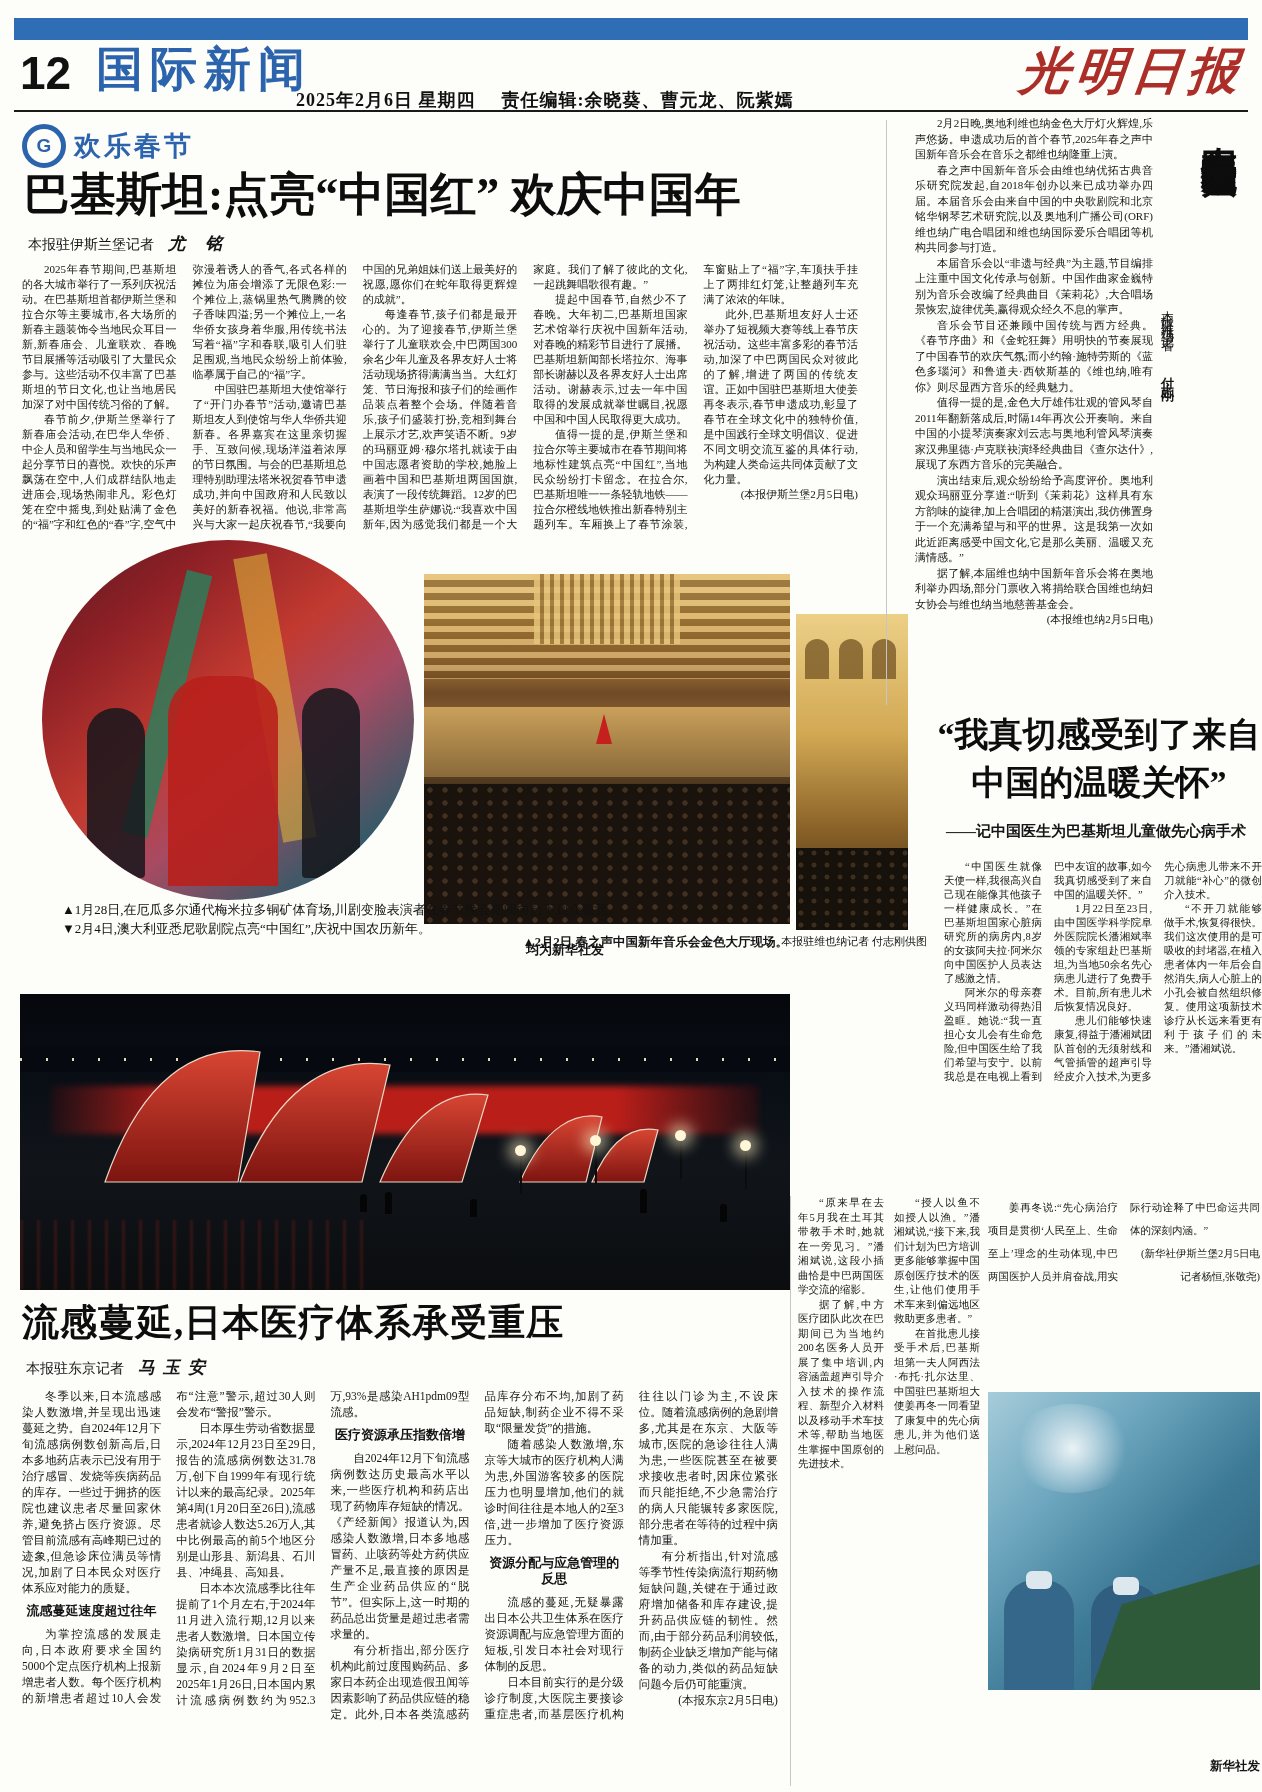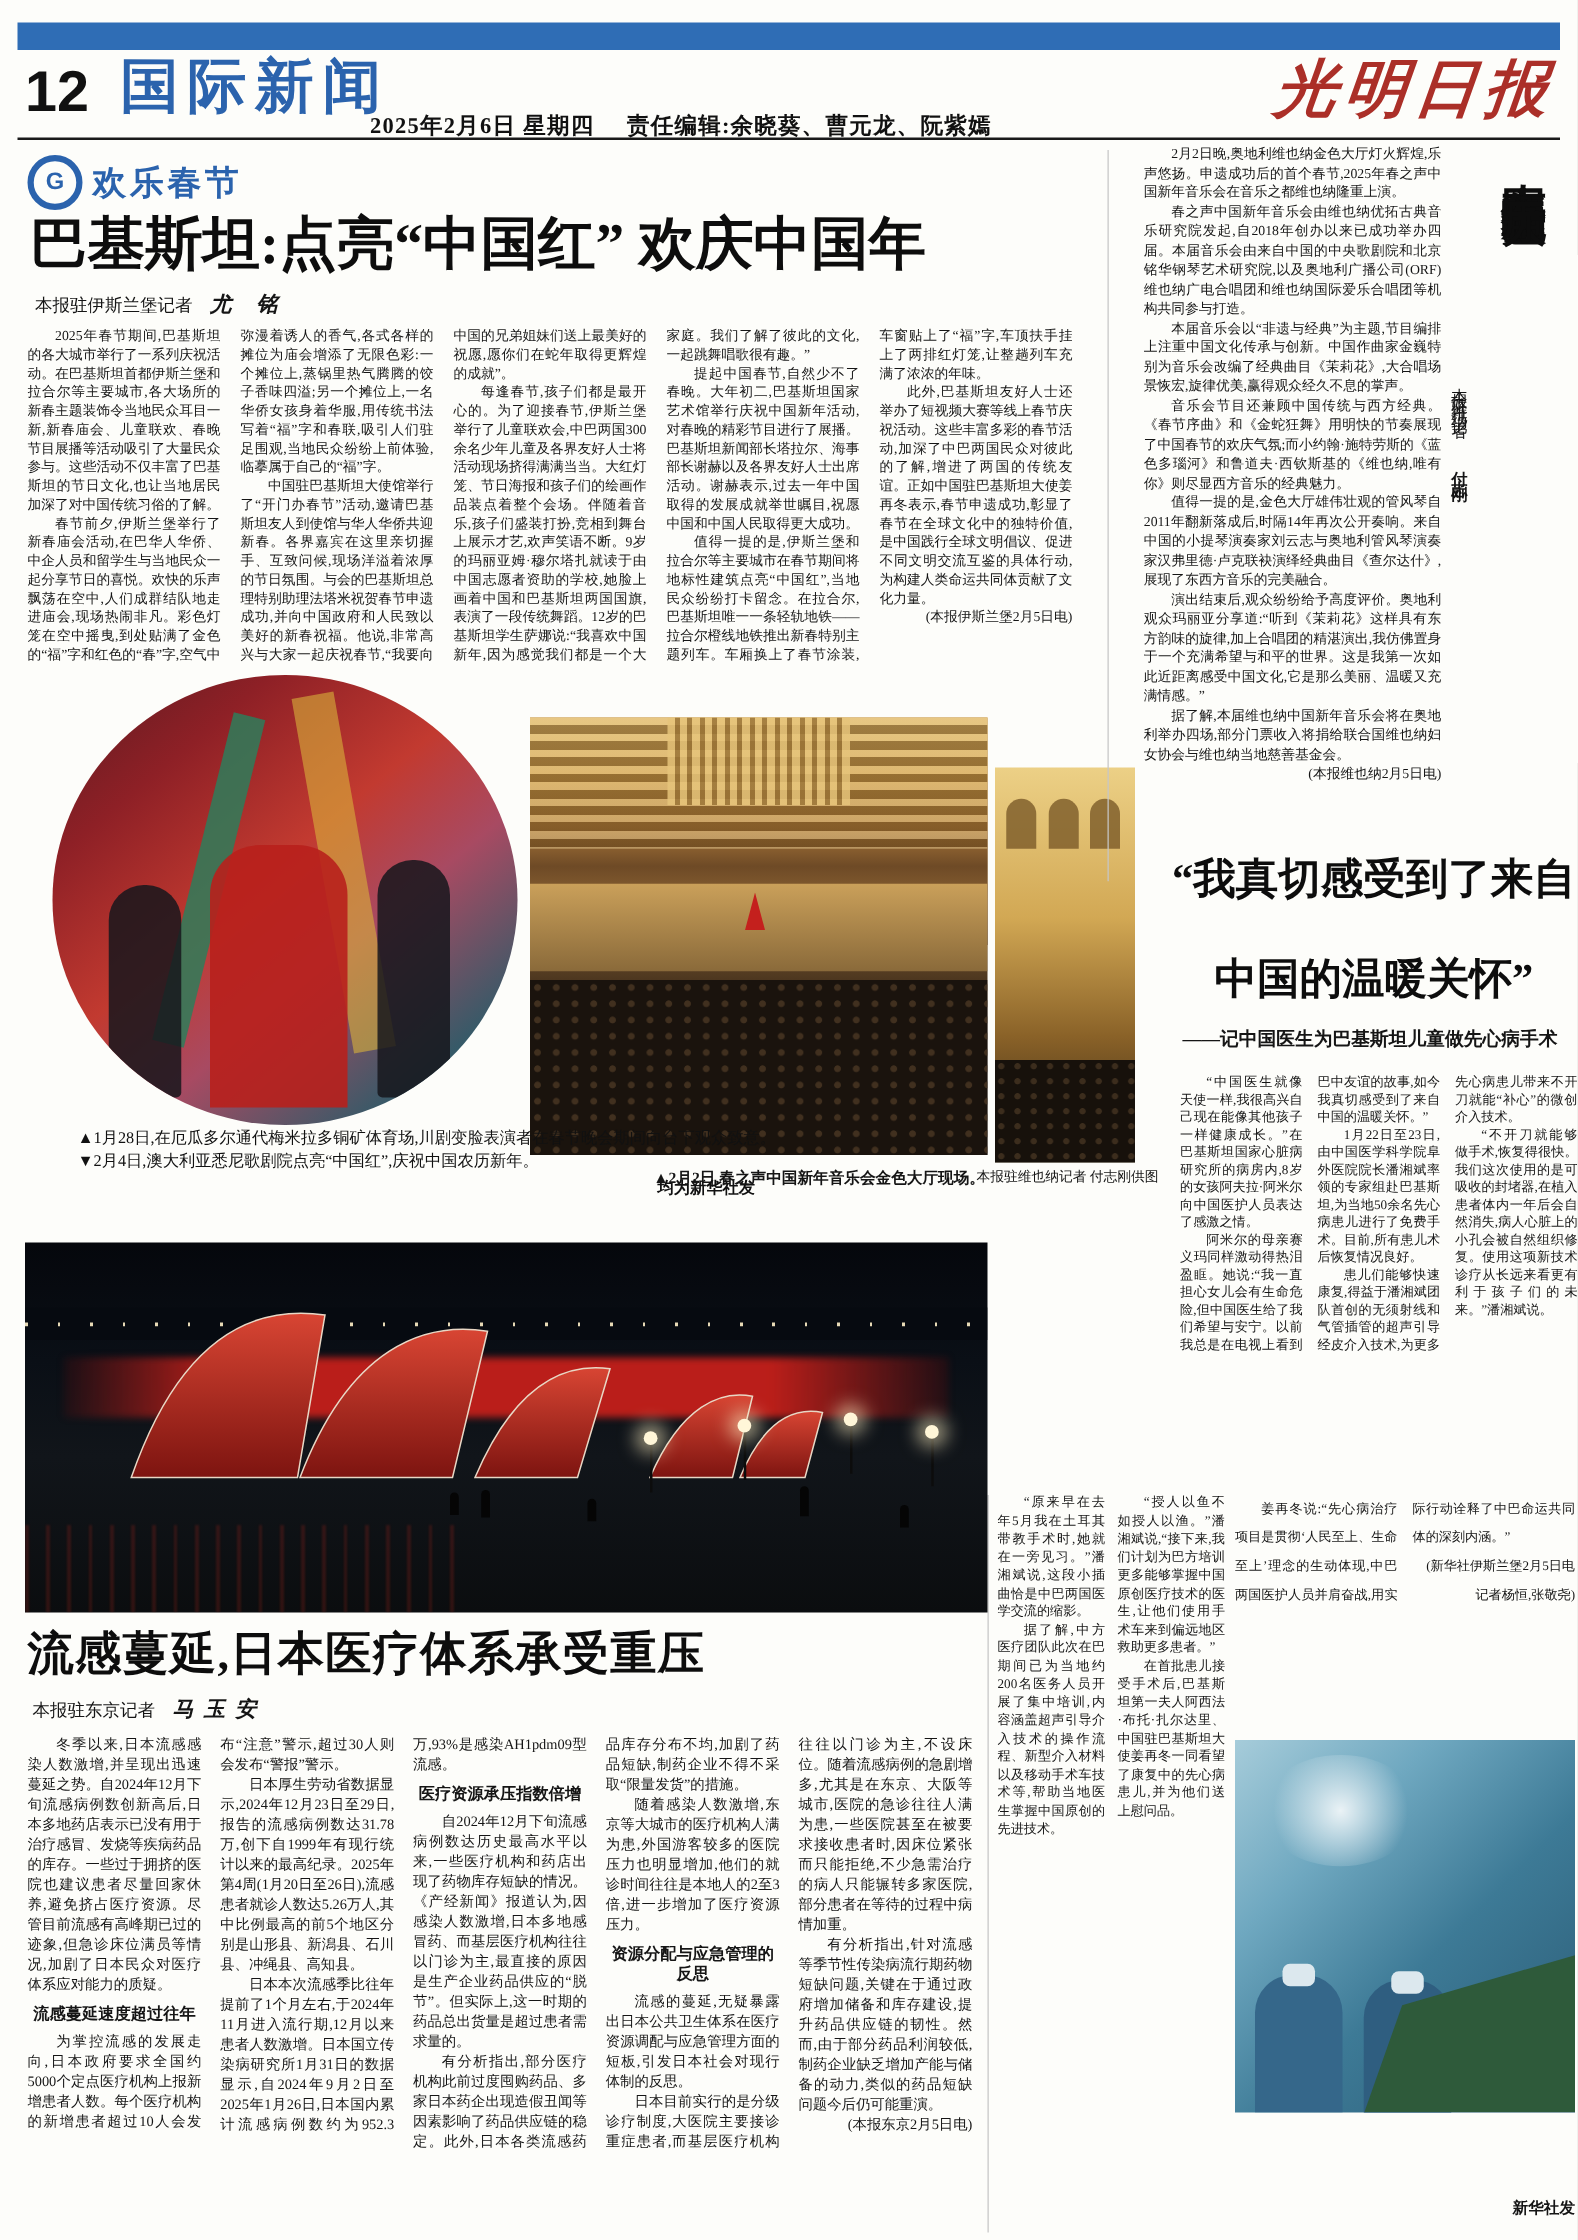--- a/index.html
+++ b/index.html
@@ -186,21 +186,21 @@
       <p class="para">演出结束后,观众纷纷给予高度评价。奥地利观众玛丽亚分享道:“听到《茉莉花》这样具有东方韵味的旋律,加上合唱团的精湛演出,我仿佛置身于一个充满希望与和平的世界。这是我第一次如此近距离感受中国文化,它是那么美丽、温暖又充满情感。”</p>
       <p class="para">据了解,本届维也纳中国新年音乐会将在奥地利举办四场,部分门票收入将捐给联合国维也纳妇女协会与维也纳当地慈善基金会。</p>
       <p class="end-mark">(本报维也纳2月5日电)</p>
     </div>
   <div class="abs v-byline">
     <span>本报驻维也纳记者</span>　<b>付志刚</b>
   </div>
   <div class="abs v-headline">春之声中国新年音乐会唱响金色大厅</div>
   <div class="abs vrule" style="left:886px;top:120px;height:585px;"></div>
 
-  <div class="abs sg-h" style="top:680px;">“我真切感受到了来自</div>
+  <div class="abs sg-h" style="top:712px;">“我真切感受到了来自</div>
   <div class="abs sg-h" style="top:760px;">中国的温暖关怀”</div>
   <div class="abs sg-sub">——记中国医生为巴基斯坦儿童做先心病手术</div>
   <div class="abs sg-bodyA">
       <p class="para">“中国医生就像天使一样,我很高兴自己现在能像其他孩子一样健康成长。”在巴基斯坦国家心脏病研究所的病房内,8岁的女孩阿夫拉·阿米尔向中国医护人员表达了感激之情。</p>
       <p class="para">阿米尔的母亲赛义玛同样激动得热泪盈眶。她说:“我一直担心女儿会有生命危险,但中国医生给了我们希望与安宁。以前我总是在电视上看到巴中友谊的故事,如今我真切感受到了来自中国的温暖关怀。”</p>
       <p class="para">1月22日至23日,由中国医学科学院阜外医院院长潘湘斌率领的专家组赴巴基斯坦,为当地50余名先心病患儿进行了免费手术。目前,所有患儿术后恢复情况良好。</p>
       <p class="para">患儿们能够快速康复,得益于潘湘斌团队首创的无须射线和气管插管的超声引导经皮介入技术,为更多先心病患儿带来不开刀就能“补心”的微创介入技术。</p>
       <p class="para">“不开刀就能够做手术,恢复得很快。我们这次使用的是可吸收的封堵器,在植入患者体内一年后会自然消失,病人心脏上的小孔会被自然组织修复。使用这项新技术诊疗从长远来看更有利于孩子们的未来。”潘湘斌说。</p>
     </div>
   <div class="abs sg-bodyC">
@@ -260,21 +260,21 @@
   <div class="abs jp-byline">
     <span>本报驻东京记者</span><span class="byline-name">马玉安</span>
   </div>
   <div class="abs jp-body">
       <p class="para">冬季以来,日本流感感染人数激增,并呈现出迅速蔓延之势。自2024年12月下旬流感病例数创新高后,日本多地药店表示已没有用于治疗感冒、发烧等疾病药品的库存。一些过于拥挤的医院也建议患者尽量回家休养,避免挤占医疗资源。尽管目前流感有高峰期已过的迹象,但急诊床位满员等情况,加剧了日本民众对医疗体系应对能力的质疑。</p>
       <div class="subhead">流感蔓延速度超过往年</div>
       <p class="para">为掌控流感的发展走向,日本政府要求全国约5000个定点医疗机构上报新增患者人数。每个医疗机构的新增患者超过10人会发布“注意”警示,超过30人则会发布“警报”警示。</p>
       <p class="para">日本厚生劳动省数据显示,2024年12月23日至29日,报告的流感病例数达31.78万,创下自1999年有现行统计以来的最高纪录。2025年第4周(1月20日至26日),流感患者就诊人数达5.26万人,其中比例最高的前5个地区分别是山形县、新潟县、石川县、冲绳县、高知县。</p>
       <p class="para">日本本次流感季比往年提前了1个月左右,于2024年11月进入流行期,12月以来患者人数激增。日本国立传染病研究所1月31日的数据显示,自2024年9月2日至2025年1月26日,日本国内累计流感病例数约为952.3万,93%是感染AH1pdm09型流感。</p>
       <div class="subhead">医疗资源承压指数倍增</div>
-      <p class="para">自2024年12月下旬流感病例数达历史最高水平以来,一些医疗机构和药店出现了药物库存短缺的情况。《产经新闻》报道认为,因感染人数激增,日本多地感冒药、而基层医疗机构往往以门诊为主,最直接的原因是生产企业药品供应的“脱节”。但实际上,这一时期的药品总出货量是超过患者需求量的。</p>
+      <p class="para">自2024年12月下旬流感病例数达历史最高水平以来,一些医疗机构和药店出现了药物库存短缺的情况。《产经新闻》报道认为,因感染人数激增,日本多地感冒药、止咳药等处方药供应产量不足,最直接的原因是生产企业药品供应的“脱节”。但实际上,这一时期的药品总出货量是超过患者需求量的。</p>
       <p class="para">有分析指出,部分医疗机构此前过度囤购药品、多家日本药企出现造假丑闻等因素影响了药品供应链的稳定。此外,日本各类流感药品库存分布不均,加剧了药品短缺,制药企业不得不采取“限量发货”的措施。</p>
       <p class="para">随着感染人数激增,东京等大城市的医疗机构人满为患,外国游客较多的医院压力也明显增加,他们的就诊时间往往是本地人的2至3倍,进一步增加了医疗资源压力。</p>
       <div class="subhead">资源分配与应急管理的反思</div>
       <p class="para">流感的蔓延,无疑暴露出日本公共卫生体系在医疗资源调配与应急管理方面的短板,引发日本社会对现行体制的反思。</p>
       <p class="para">日本目前实行的是分级诊疗制度,大医院主要接诊重症患者,而基层医疗机构往往以门诊为主,不设床位。随着流感病例的急剧增多,尤其是在东京、大阪等城市,医院的急诊往往人满为患,一些医院甚至在被要求接收患者时,因床位紧张而只能拒绝,不少急需治疗的病人只能辗转多家医院,部分患者在等待的过程中病情加重。</p>
       <p class="para">有分析指出,针对流感等季节性传染病流行期药物短缺问题,关键在于通过政府增加储备和库存建设,提升药品供应链的韧性。然而,由于部分药品利润较低,制药企业缺乏增加产能与储备的动力,类似的药品短缺问题今后仍可能重演。</p>
       <p class="end-mark">(本报东京2月5日电)</p>
     </div>
 
 </div>

